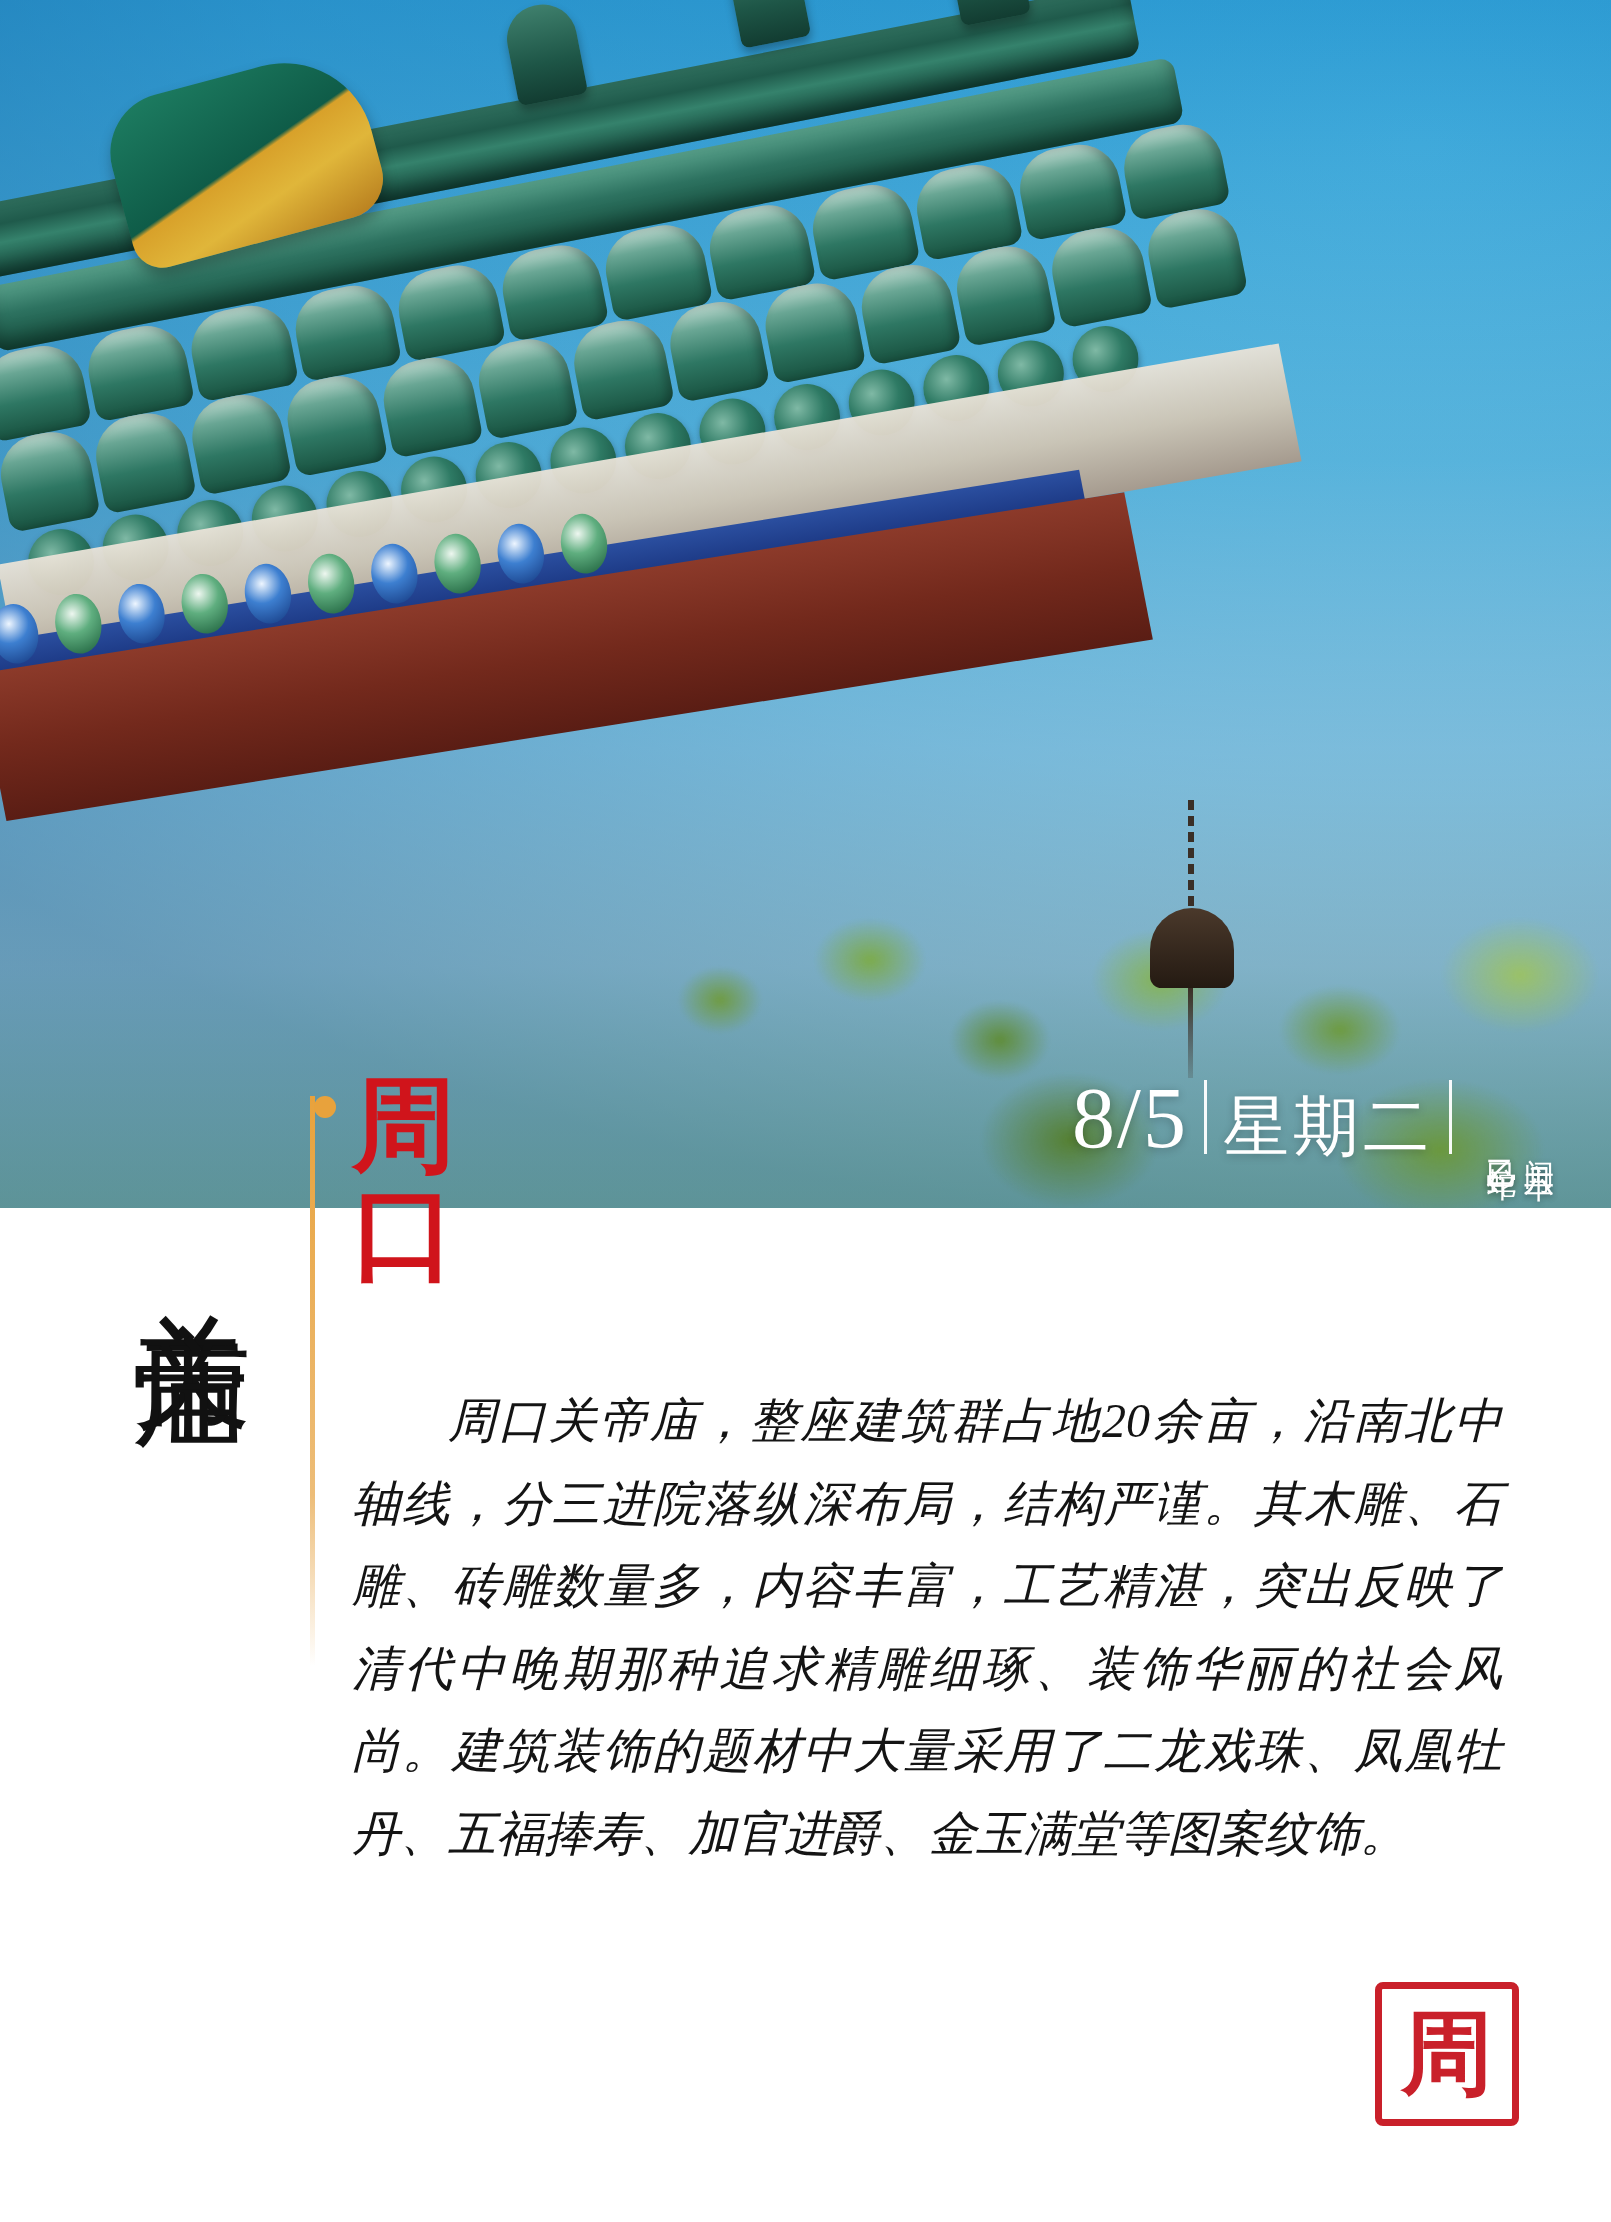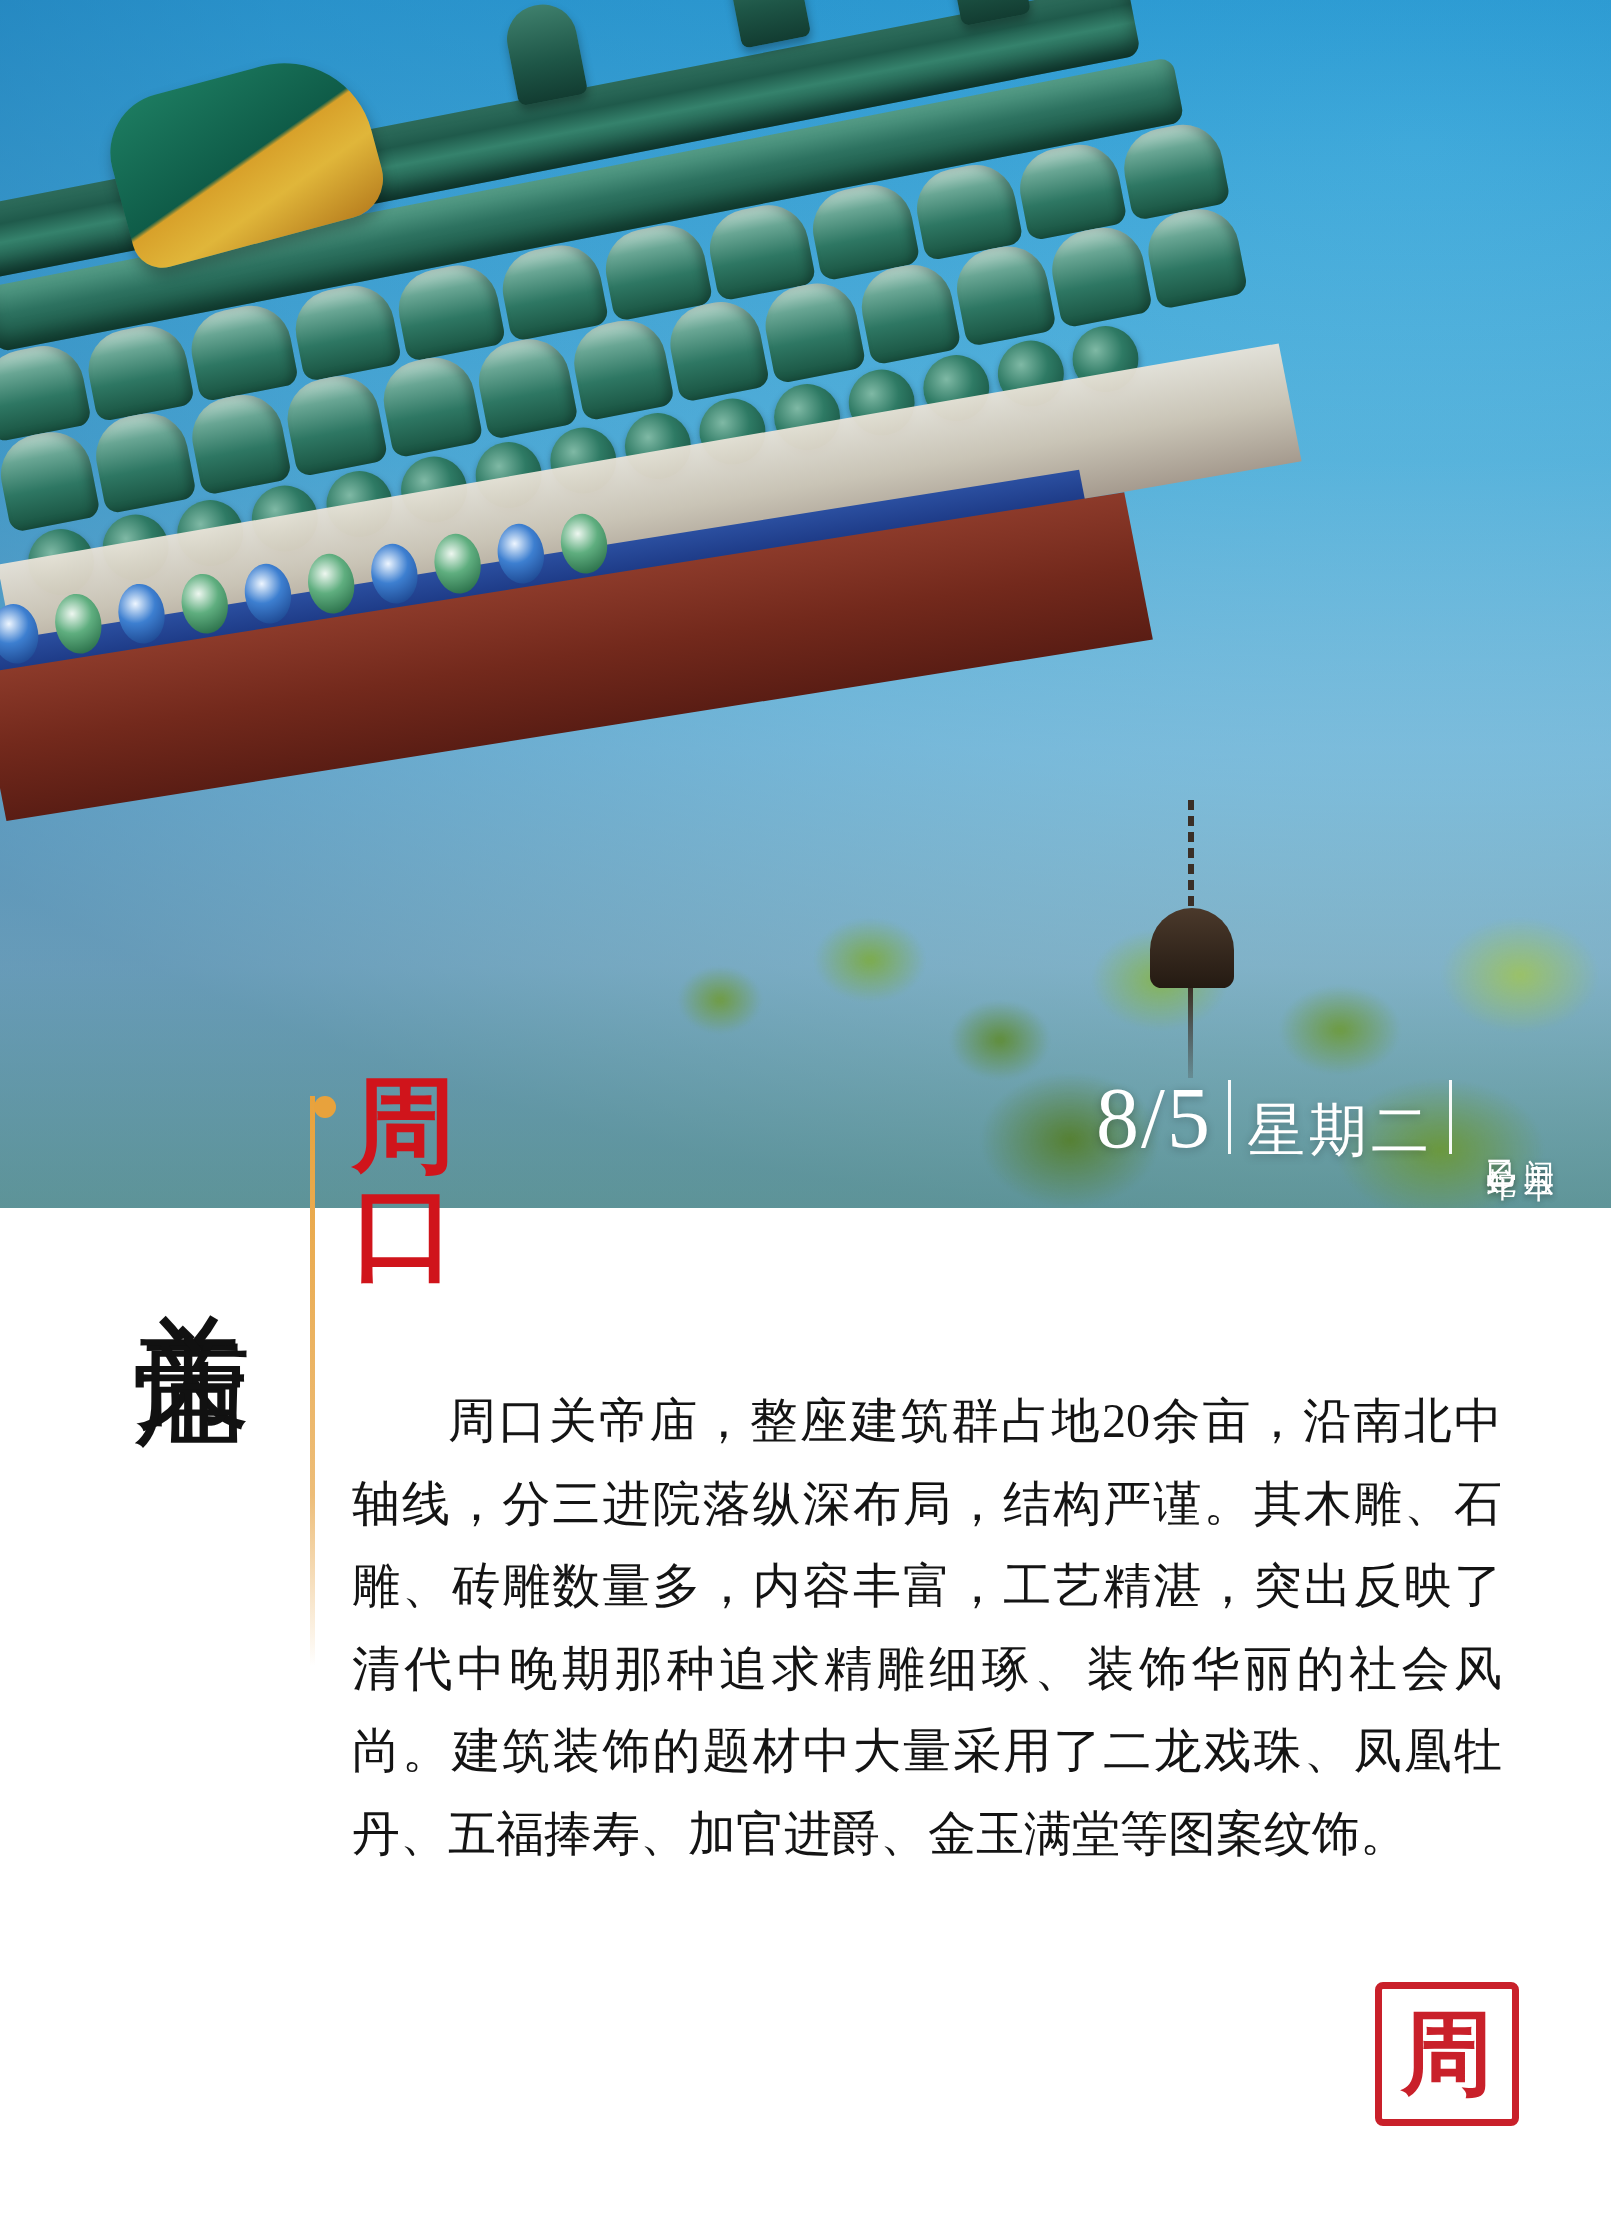--- a/index.html
+++ b/index.html
@@ -205,21 +205,21 @@
   }
   .date-sep {
     width: 3px;
     height: 74px;
     background: #ffffff;
     margin: 0 16px 6px 16px;
     opacity: 0.95;
   }
   .weekday {
     font-family: "Liberation Serif", serif;
-    font-size: 58px;
+    font-size: 66px;
     line-height: 1;
     color: #ffffff;
     letter-spacing: 4px;
     text-shadow: 0 2px 8px rgba(0,0,0,0.25);
   }
   .lunar {
     display: flex;
     flex-direction: row;
     gap: 6px;
     margin-left: 18px;
@@ -290,20 +290,21 @@
     position: absolute;
     left: 352px;
     top: 1380px;
     width: 1150px;
     font-family: "Liberation Serif", serif;
     font-size: 48px;
     line-height: 1.72;
     color: #141414;
     text-align: justify;
     text-indent: 2em;
+    font-style: italic;
   }
 
   
   .seal {
     position: absolute;
     right: 92px;
     bottom: 96px;
     width: 130px;
     height: 130px;
     border: 7px solid #c9202a;

